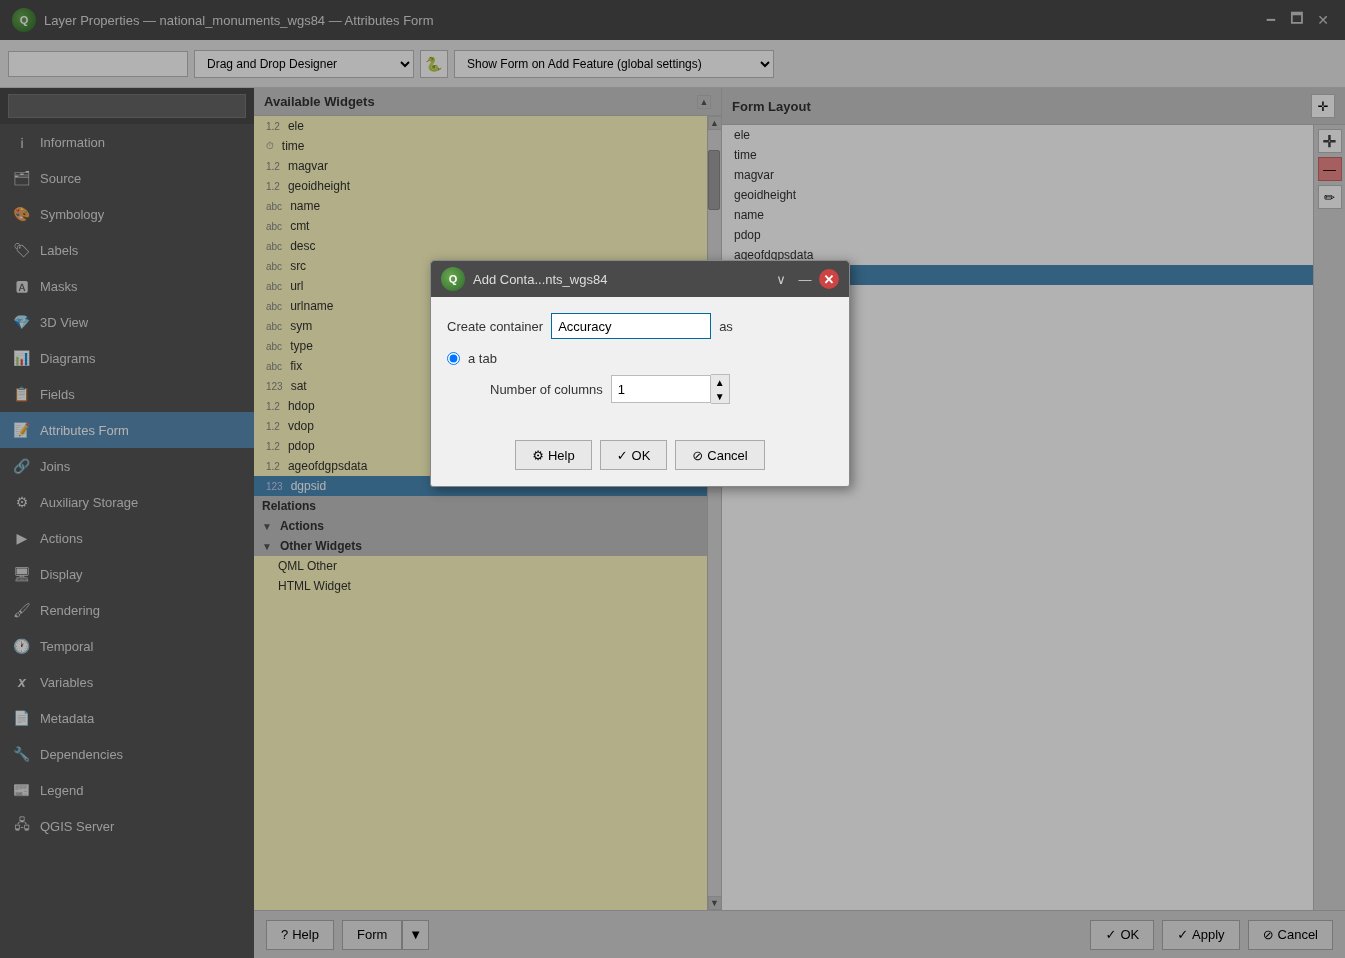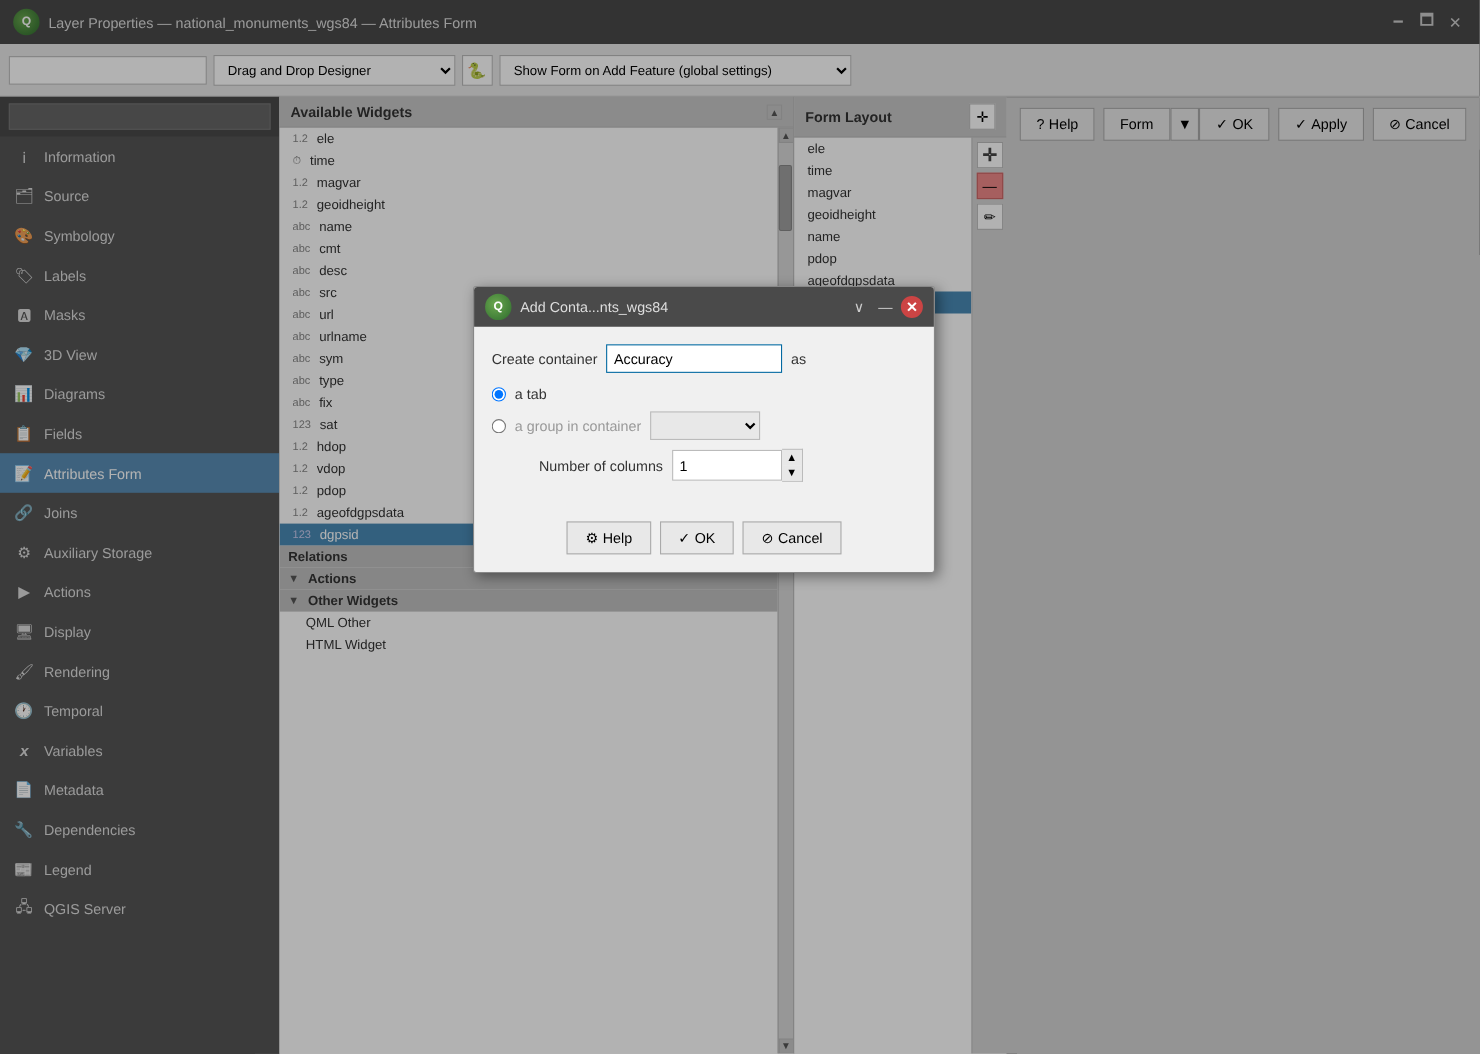--- a/index.html
+++ b/index.html
@@ -98,20 +98,21 @@
     .sidebar-icon { width: 20px; height: 20px; display: flex; align-items: center; justify-content: center; font-size: 14px; flex-shrink: 0; }
 
     
     .sidebar-scroll { overflow-y: auto; flex: 1; }
 
     
     .content-area {
       flex: 1;
       background: #d4d4d4;
       display: flex;
+      flex-direction: column;
     }
 
     
     .panel-container {
       display: flex;
       flex: 1;
       gap: 0;
     }
     .panel-left {
       width: 468px;
@@ -479,21 +480,21 @@
 
   <div class="content-area">
     <div class="panel-container">
 
       <div class="panel-left">
         <div class="panel-header">
           <span>Available Widgets</span>
           <div class="scroll-arrow">▲</div>
         </div>
         <div style="display:flex;flex:1;overflow:hidden;">
-          <div style="flex:1;overflow-y:auto;background:#ffffff;">
+          <div style="flex:1;overflow-y:auto;background:#fef9c3;">
             <div class="list-item">
               <span class="type-badge">1.2</span>
               <span>ele</span>
             </div>
             <div class="list-item">
               <span class="type-badge">⏱</span>
               <span>time</span>
             </div>
             <div class="list-item">
               <span class="type-badge">1.2</span>
@@ -684,27 +685,20 @@
   </div>
   <div class="dialog-content">
     <div class="dialog-row">
       <span class="dialog-label">Create container</span>
       <input class="dialog-input" type="text" value="Accuracy" style="">
       <span class="dialog-label">as</span>
     </div>
     <div class="radio-row">
       <input type="radio" name="container-type" id="radio-tab" checked="" style="">
       <label for="radio-tab" class="radio-label">a tab</label>
-    </div>
-    <div class="radio-row">
-      <input type="radio" name="container-type" id="radio-group" style="">
-      <label for="radio-group" class="radio-label disabled">a group in container</label>
-      <select class="group-dropdown">
-        <option value=""></option>
-      </select>
     </div>
     <div class="dialog-row" style="margin-top:8px;margin-left:43px;">
       <span class="dialog-label">Number of columns</span>
       <div class="number-input-container">
         <input class="number-input" type="text" value="1" style="">
         <div class="number-spinner">
           <button class="spinner-btn">▲</button>
           <button class="spinner-btn">▼</button>
         </div>
       </div>

